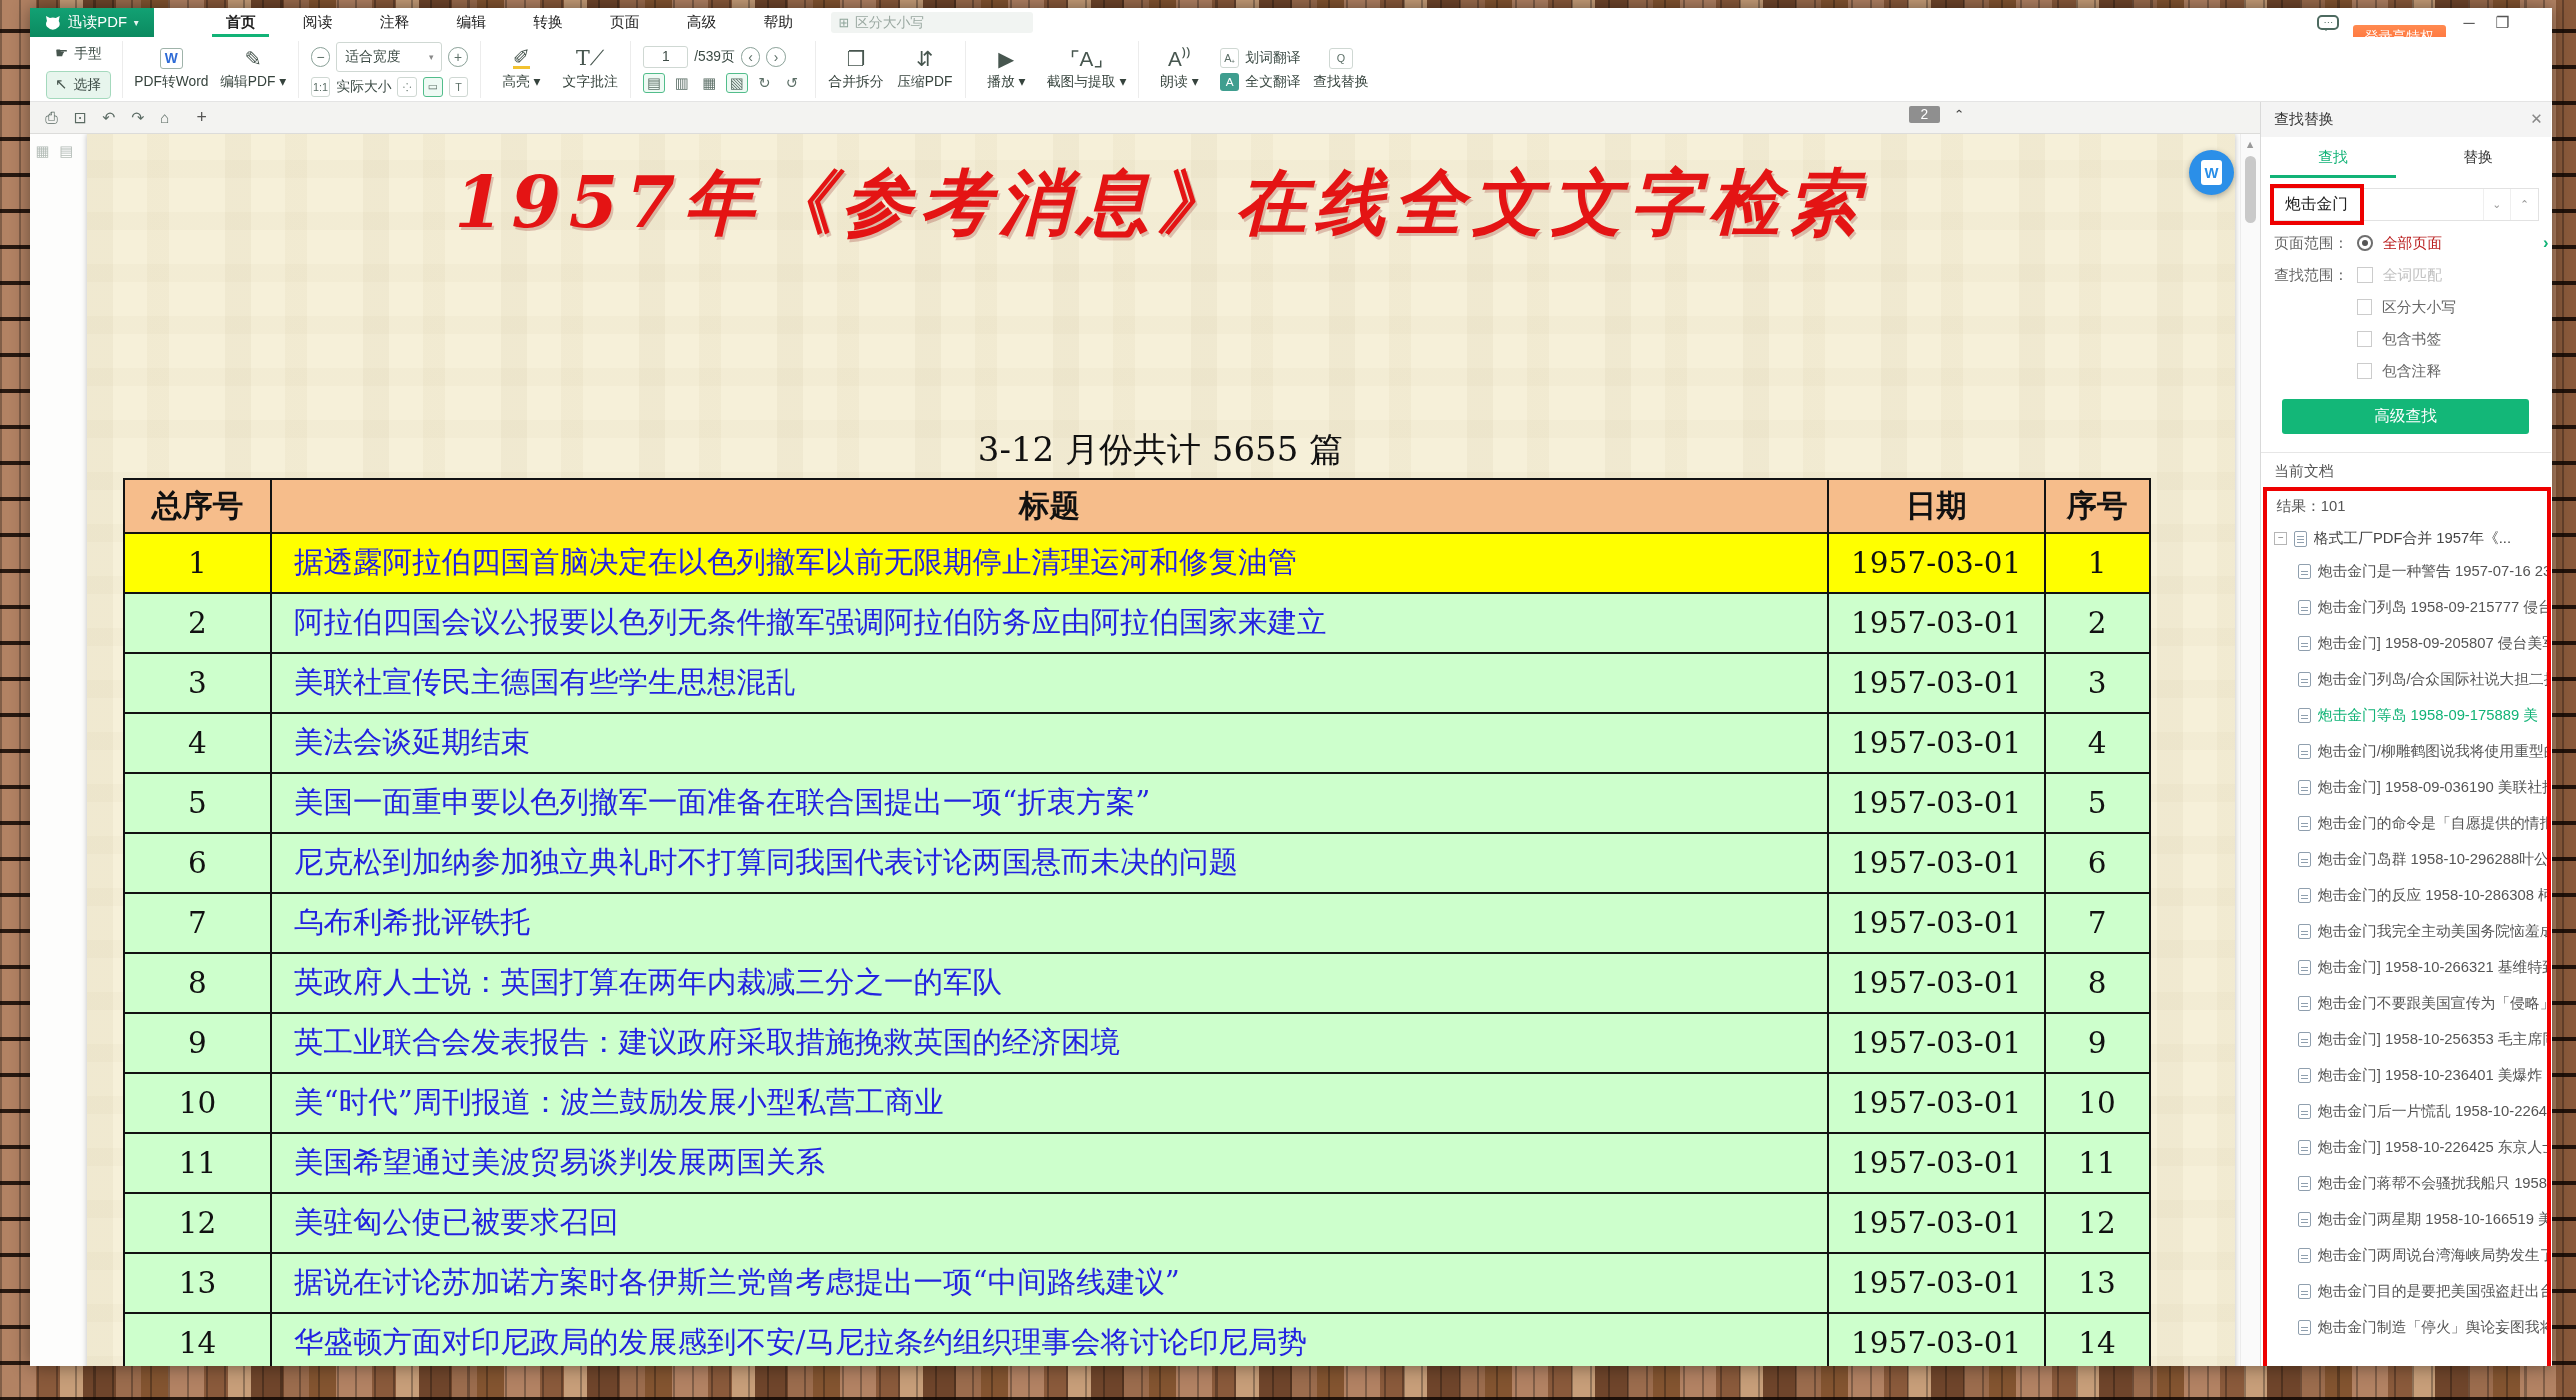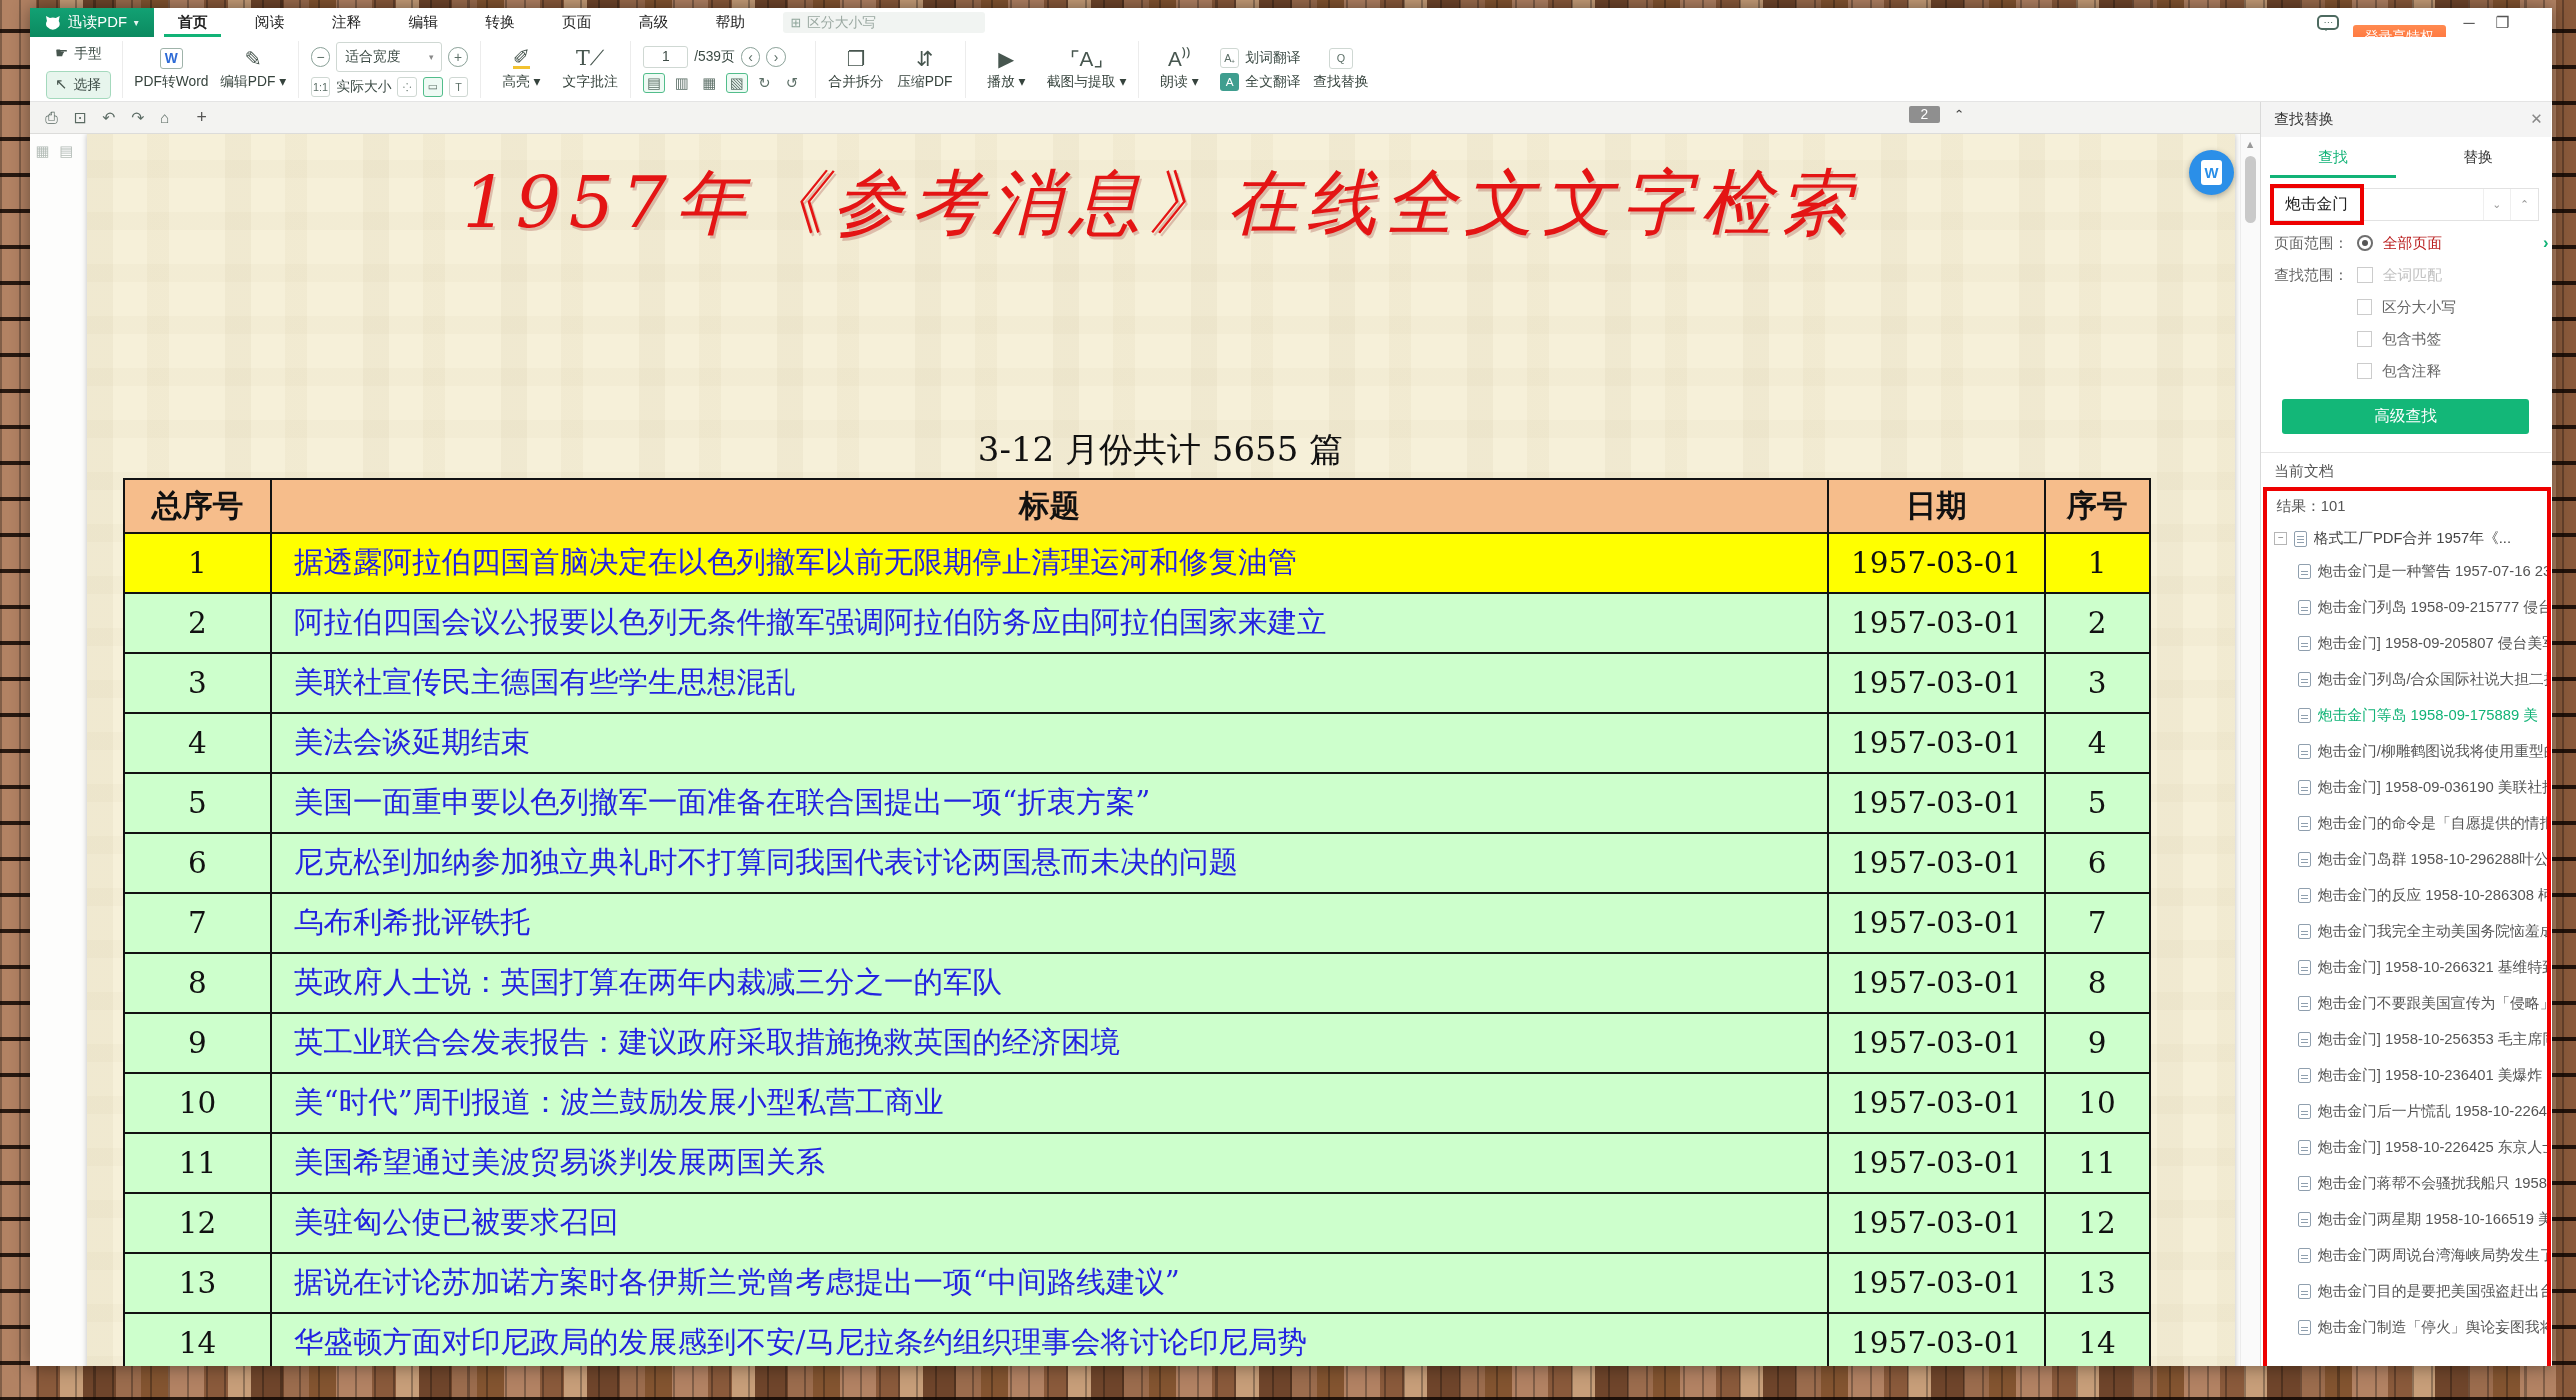--- a/index.html
+++ b/index.html
@@ -17,21 +17,21 @@
   
   .window { position:absolute; left:29.5px; top:7.9px; width:2522px; height:1358px;
     background:#fff; overflow:hidden; display:flex; flex-direction:column;
     box-shadow:0 0 17.7px rgba(0,0,0,.45); }
 
   
   .menubar { height:29.5px; display:flex; align-items:stretch; background:#fff; font-size:14.8px; color:#222; flex:0 0 auto; }
   .appbtn { background:linear-gradient(#12a173,#0b8a60); color:#fff; display:flex; align-items:center; gap:6.9px; padding:0 15.7px; cursor:pointer; }
   .appbtn .caret { font-size:9.8px; opacity:.9; }
   .catlogo { width:15.7px; height:15.7px; }
-  .mtabs { display:flex; align-items:stretch; }
+  .mtabs { display:flex; align-items:stretch;margin-left:48px; }
   .mtab { padding:0 23.6px; display:flex; align-items:center; position:relative; cursor:pointer; }
   .mtab.active { font-weight:bold; }
   .mtab.active::after { content:""; position:absolute; left:9.8px; right:9.8px; bottom:0; height:3px; background:#12b377; }
   .fsearch { margin-left:13.8px; align-self:center; width:202px; height:21.7px; background:#f1f4f2; border-radius:3px;
     display:flex; align-items:center; gap:5.9px; padding:0 7.9px; color:#9aa8a1; font-size:13.8px; }
   .fsearch .gicon { font-size:12.8px; color:#8fa59b; }
   .mbar-right { margin-left:auto; display:flex; align-items:center; gap:13.8px; padding-right:39px; }
   .chaticon { width:21.7px; height:15.7px; border:2px solid #4d6a60; border-radius:4.9px; position:relative; color:#4d6a60; font-size:9.8px; line-height:9.8px; text-align:center; }
   .chaticon::after { content:""; position:absolute; left:3.9px; bottom:-5.9px; border:3px solid transparent; border-top-color:#4d6a60; }
   .loginbtn { background:linear-gradient(#ff8a50,#ff6b35); color:#fff; font-size:13.8px; padding:3px 11.8px; border-radius:3px; cursor:pointer;margin-top:28px; }
@@ -78,21 +78,21 @@
   .viewport { flex:1; position:relative; background:#fdfdfc; overflow:hidden; }
   .railicons { position:absolute; left:5.9px; top:7.9px; display:flex; gap:9.8px; color:#b3bcb6; font-size:14.8px; }
 
   
   .paper { position:absolute; left:57px; top:0; width:2148px; height:1240px; background-color:#f6f0d9;
     background-image:
       repeating-linear-gradient(90deg, rgba(140,120,70,.06) 0 25.6px, transparent 25.6px 60px, rgba(180,160,110,.07) 60px 82px, transparent 82px 138px),
       repeating-linear-gradient(0deg, rgba(160,140,90,.04) 0 17.7px, transparent 17.7px 52px);
     box-shadow:0 0 5.9px rgba(0,0,0,.25); }
   .doc-title { position:absolute; left:0; right:0; top:21.7px; text-align:center;
-    font-family:"DejaVu Serif", serif; font-style:italic; font-weight:normal;
+    font-family:"DejaVu Serif", serif; font-style:italic; font-weight:bold;
     font-size:71px; letter-spacing:7.9px; color:#e41414; text-shadow:2px 3px 0 rgba(130,10,10,.22); }
   .doc-subtitle { position:absolute; left:0; right:0; top:293px; text-align:center;
     font-family:"DejaVu Serif", serif; font-size:34px; color:#111; }
 
   table.dtable { position:absolute; left:36px; top:344px; width:2028px; border-collapse:collapse;
     font-family:"DejaVu Serif", serif; }
   table.dtable th, table.dtable td { border:2.5px solid #121212; }
   table.dtable th { background:#f6bd8b; font-size:30.5px; font-weight:bold; height:54px; color:#111; }
   table.dtable td { height:60px; font-size:29.5px; color:#111; }
   td.c-num, td.c-date, td.c-idx { text-align:center; background:#cdffcc; }

